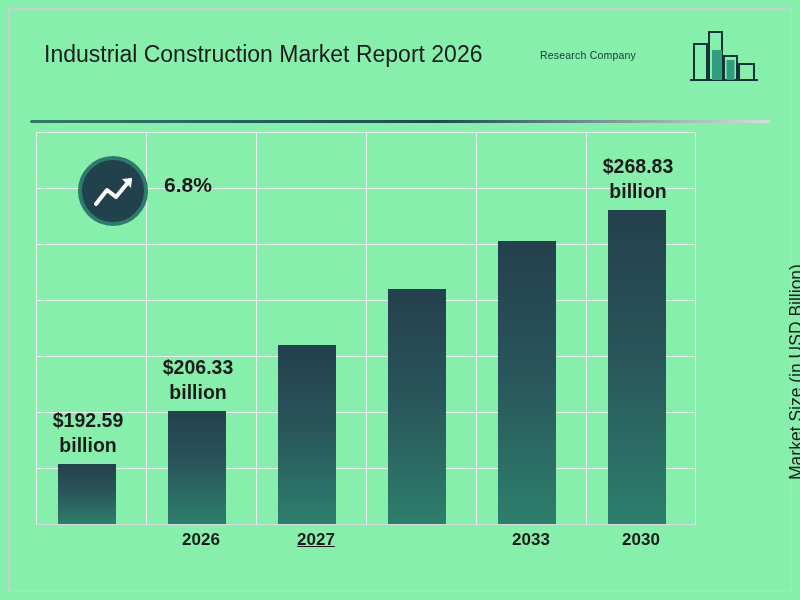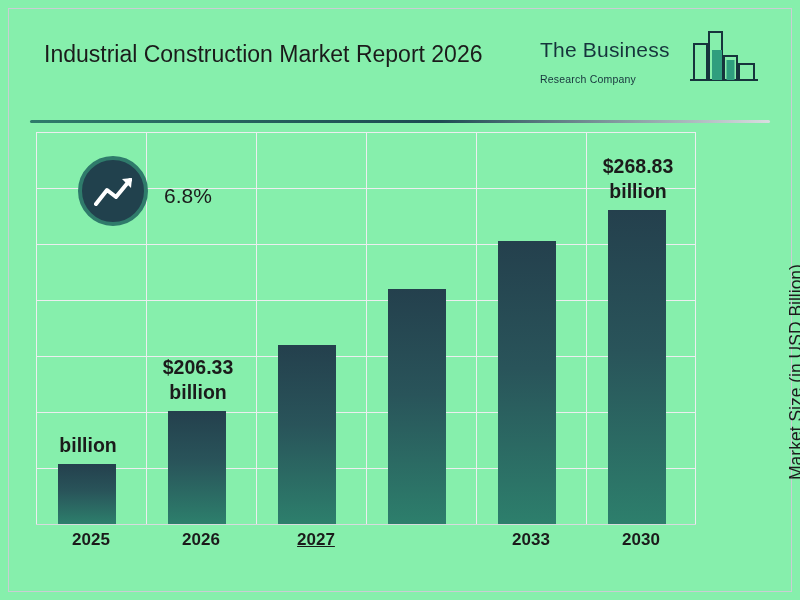--- a/index.html
+++ b/index.html
@@ -209,36 +209,35 @@
     position: absolute;
     left: 86px;
     top: 8px;
   }
   .cagr-range {
     font-size: 18.5px;
     color: #1b1b1b;
   }
   .cagr-value {
     font-size: 21px;
-    font-weight: normal;
-    color: #1b1b1b;
-    margin-top: 20px;
+    font-weight: bold;
+    color: #1b1b1b;
+    margin-top: 9px;
   }
 </style>
 </head>
 <body>
 
 <div class="page">
   <div class="frame"></div>
 
   <div class="title">Industrial Construction Market Report 2026</div>
 
   <div class="logo">
     <div class="logo-text">
-      <div class="logo-line1">The Business</div>
       <div class="logo-line2">Research Company</div>
     </div>
     <div class="logo-bars">
       <svg width="72" height="52" viewBox="0 0 72 52">
         <polyline points="2,50 70,50" stroke="#16343c" stroke-width="2" fill="none"></polyline>
         <rect x="6" y="14" width="13" height="36" fill="none" stroke="#16343c" stroke-width="2"></rect>
         <rect x="21" y="2" width="13" height="48" fill="none" stroke="#16343c" stroke-width="2"></rect>
         <rect x="24" y="20" width="10" height="30" fill="#2f9e7e"></rect>
         <rect x="36" y="26" width="13" height="24" fill="none" stroke="#16343c" stroke-width="2"></rect>
         <rect x="38.5" y="30" width="8" height="20" fill="#2f9e7e"></rect>
@@ -265,20 +264,21 @@
     <div class="vline" style="left:330px;"></div>
     <div class="vline" style="left:440px;"></div>
     <div class="vline" style="left:550px;"></div>
     <div class="vline" style="left:659px;"></div>
   </div>
 
   <div class="bars">
     <div class="bar-col" style="left:0px;">
       <div class="bar" style="height:60px;"></div>
       <div class="bar-label" style="bottom:66px;">
+        <div>$192.59</div>
         <div>billion</div>
       </div>
     </div>
 
     <div class="bar-col" style="left:110px;">
       <div class="bar" style="height:113px;"></div>
       <div class="bar-label" style="bottom:119px;">
         <div>$206.33</div>
         <div>billion</div>
       </div>
@@ -301,21 +301,20 @@
       <div class="bar-label" style="bottom:320px;">
         <div>$268.83</div>
         <div>billion</div>
       </div>
     </div>
   </div>
 
   <div class="axis-bottom"></div>
 
   <div class="xlabels">
-    <div class="xlabel" style="left:0px;">2025</div>
     <div class="xlabel" style="left:110px;">2026</div>
     <div class="xlabel" style="left:225px;text-decoration:underline;">2027</div>
     <div class="xlabel" style="left:440px;">2033</div>
     <div class="xlabel" style="left:550px;">2030</div>
   </div>
 
   <div class="ylabel">Market Size (in USD Billion)</div>
 
   <div class="cagr">
     <div class="cagr-circle">

